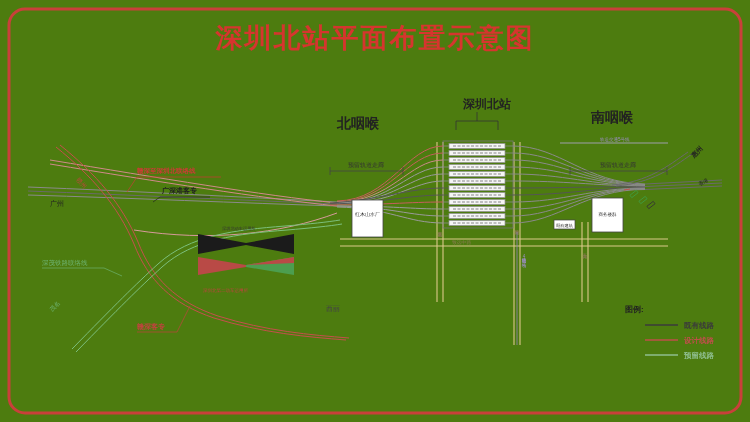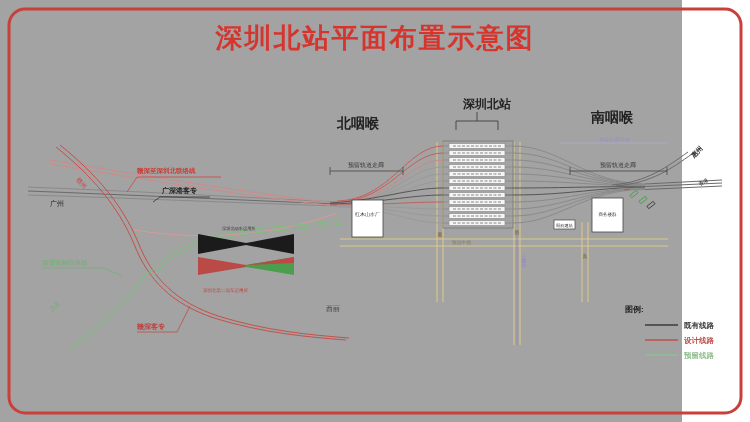--- a/index.html
+++ b/index.html
@@ -1,17 +1,17 @@
 <!DOCTYPE html>
 <html><head>
 <meta charset="utf-8">
 <style>
   html,body{margin:0;padding:0;background:#ffffff;width:750px;height:422px;overflow:hidden;
     font-family:"Liberation Sans","DejaVu Sans",sans-serif;}
-  .stage{position:relative;width:682px;height:422px;background:#a3a3a3;}
+  .stage{position:relative;width:750px;height:422px;background:#4d7c0f;}
   svg{position:absolute;left:0;top:0;}
   svg text{font-family:"Liberation Sans","DejaVu Sans",sans-serif;}
   .vtext{writing-mode:vertical-rl;text-orientation:upright;}
   .btxt{font-weight:bold;}
 </style>
 </head>
 <body>
 
 <div class="stage">
 <svg width="750" height="422" viewBox="0 0 750 422">

